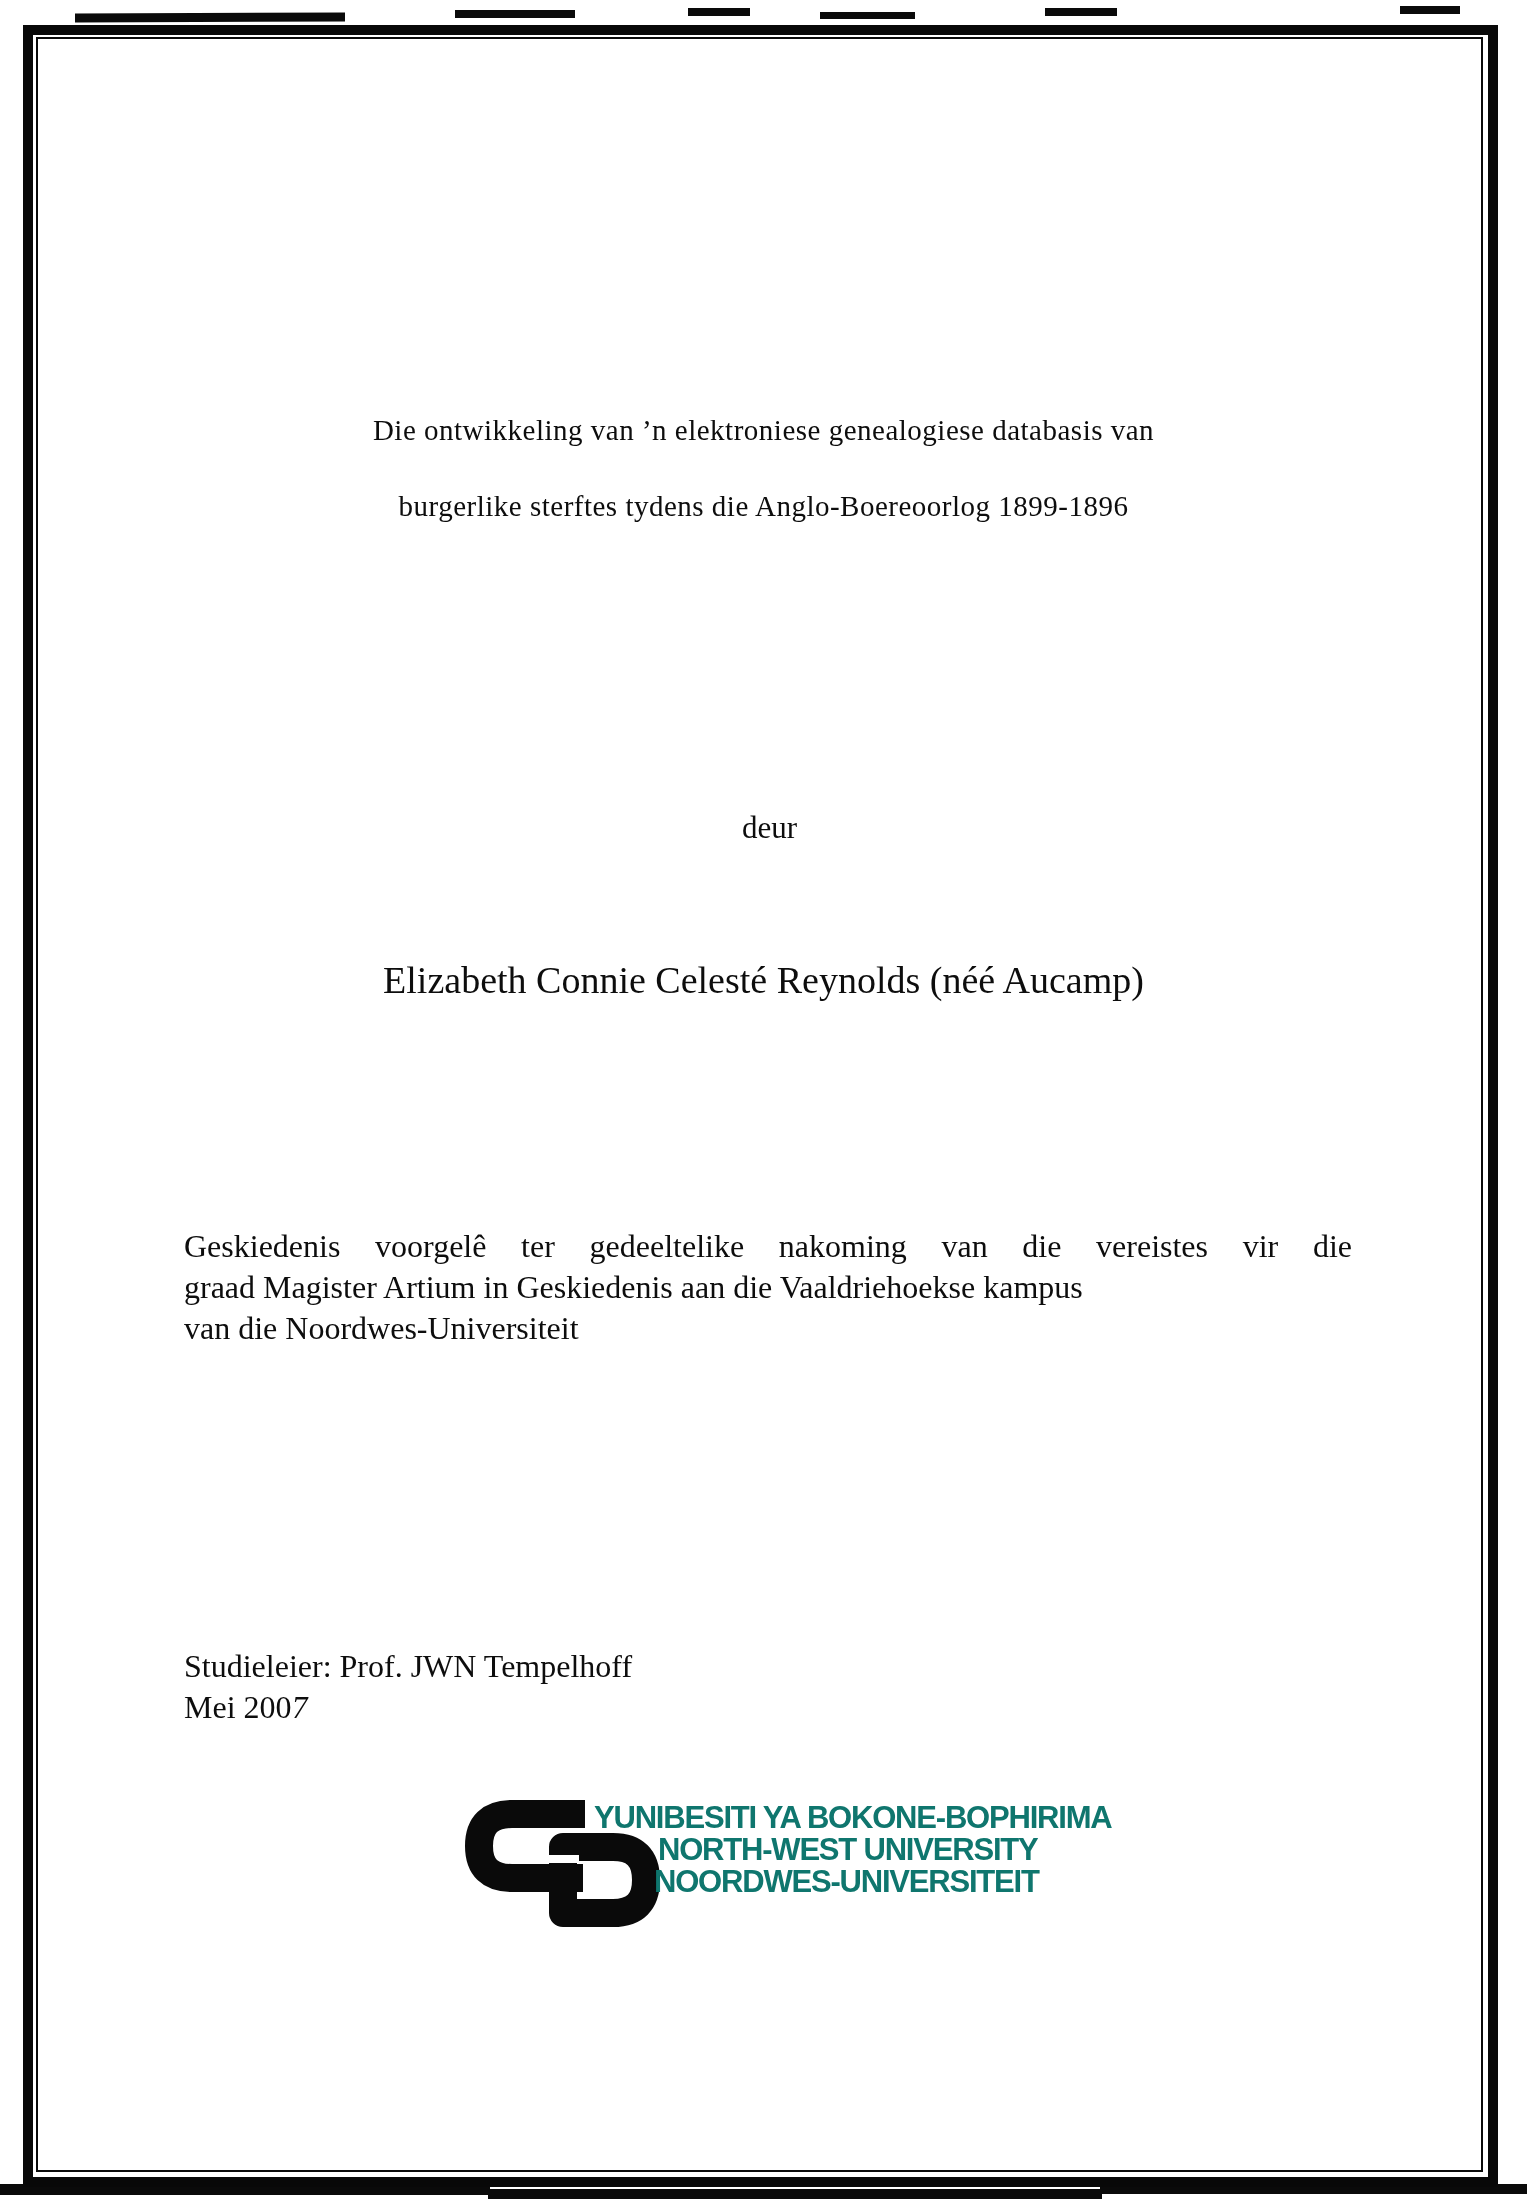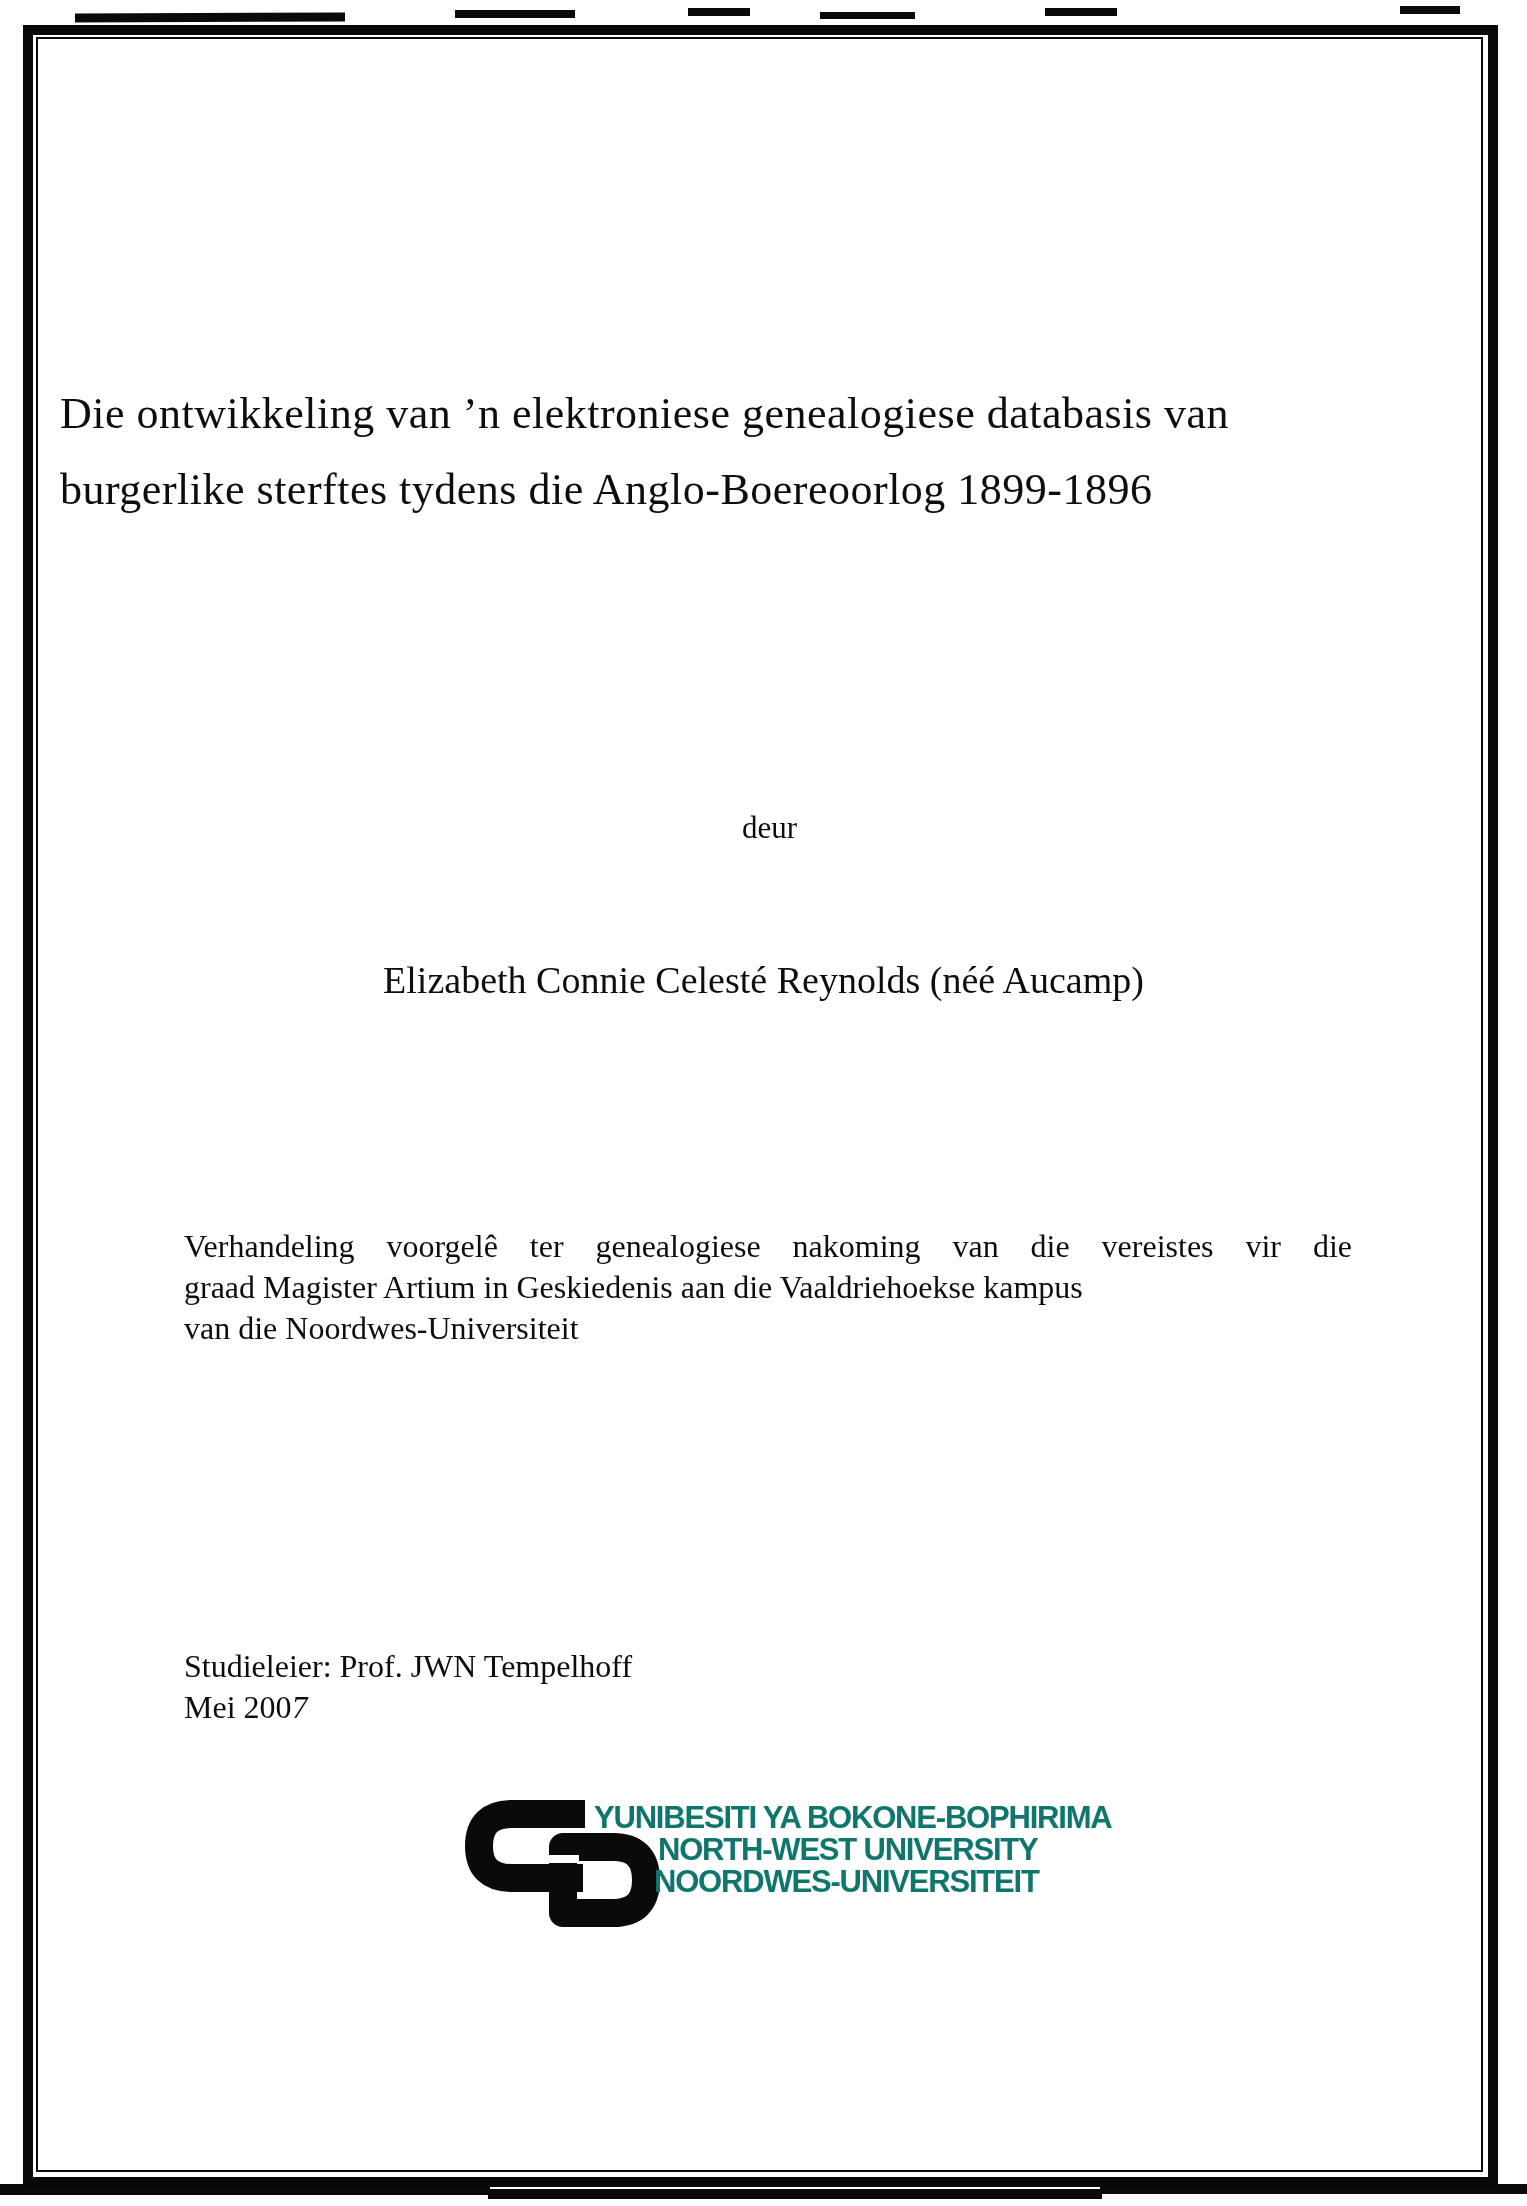--- a/index.html
+++ b/index.html
@@ -37,23 +37,23 @@
   .a4 { left: 820px; top: 12px; width: 95px;  height: 7px; }
   .a5 { left: 1045px;top: 8px;  width: 72px;  height: 8px; }
   .a6 { left: 1400px;top: 6px;  width: 60px;  height: 8px; }
   .a7 { left: 0px;    top: 2184px; width: 490px;  height: 11px; }
   .a8 { left: 488px;  top: 2189px; width: 614px;  height: 10px; }
   .a9 { left: 1100px; top: 2184px; width: 427px;  height: 10px; }
 
   .title {
     position: absolute;
     left: 60px; right: 60px;
-    top: 376px;
-    text-align: left;
-    font-size: 44px;
+    top: 392px;
+    text-align: center;
+    font-size: 29px;
     line-height: 76px;
     letter-spacing: 0.5px;
   }
   .byline {
     position: absolute;
     left: 12px; right: 0;
     top: 810px;
     text-align: center;
     font-size: 31px;
   }
@@ -136,21 +136,21 @@
   <div class="title">
     <div>Die ontwikkeling van ’n elektroniese genealogiese databasis van</div>
     <div>burgerlike sterftes tydens die Anglo-Boereoorlog 1899-1896</div>
   </div>
 
   <div class="byline">deur</div>
 
   <div class="author">Elizabeth Connie Celesté Reynolds (néé Aucamp)</div>
 
   <div class="declaration">
-    <div class="decl-justify">Verhandeling voorgelê ter genealogiese nakoming van die vereistes vir die</div>
+    <div class="decl-justify">Geskiedenis voorgelê ter gedeeltelike nakoming van die vereistes vir die</div>
     <div class="decl-line2"><span>graad </span><span class="italic">Magister Artium</span><span> in Geskiedenis aan die Vaaldriehoekse kampus</span></div>
     <div>van die Noordwes-Universiteit</div>
   </div>
 
   <div class="supervisor-block">
     <div>Studieleier: Prof. JWN Tempelhoff</div>
     <div><span>Mei 200</span><span class="date-seven">7</span></div>
   </div>
 
   <div class="logo">

